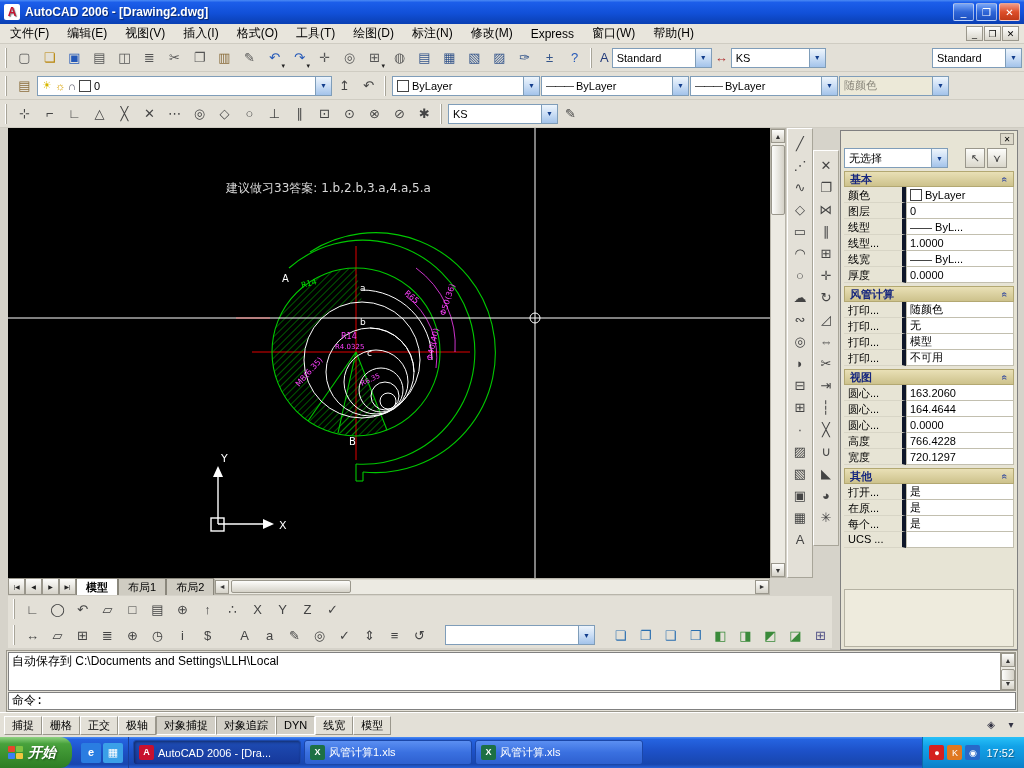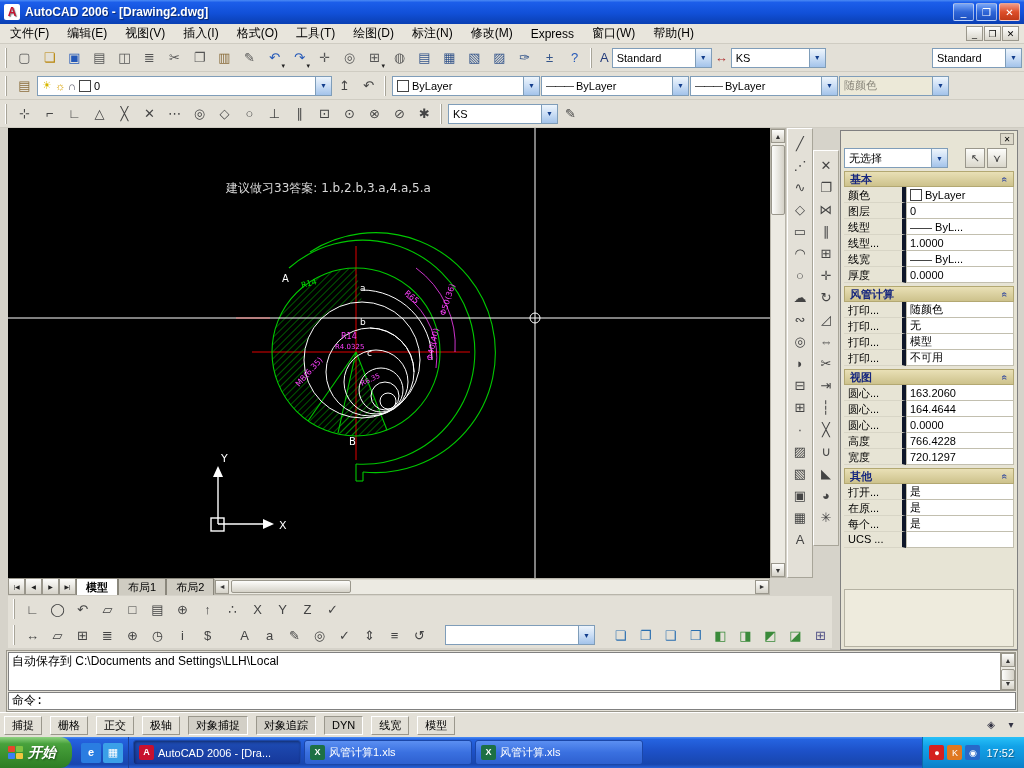--- a/index.html
+++ b/index.html
@@ -104,21 +104,21 @@
   .cmd-hist{flex:1;background:#fff;border:1px solid #808080;border-right:none;padding:1px 3px;
     font-family:Liberation Sans, sans-serif;font-size:12px;line-height:14px;overflow:hidden}
   .sbv{width:16px;background:#dcd9d0;border:1px solid #9a978c;display:flex;flex-direction:column;align-items:center;box-sizing:border-box}
   .sbv .sb-thumb{height:12px}
   .cmd-prompt{height:18px;background:#fff;border:1px solid #808080;margin-top:1px;display:flex;
     align-items:flex-end;padding:0 3px;font-family:"DejaVu Sans Mono","Liberation Mono",monospace;font-size:12px;box-sizing:border-box}
   .statusbar{position:absolute;left:0;top:712px;width:1024px;height:25px;background:#e3e0d7;
     border-top:1px solid #fff;display:flex;align-items:center;gap:3px;padding:0 4px;box-sizing:border-box}
   .coords{width:178px;height:19px;border:1px solid;border-color:#9a978c #fff #fff #9a978c;display:flex;
     align-items:center;justify-content:center;font-size:11px;color:#333;box-sizing:border-box;flex:none}
-  .toggles{display:flex;gap:8px}
+  .toggles{display:flex;gap:0}
   .stoggle{height:19px;padding:0 7px;font-size:11px;border:1px solid;border-color:#fff #9a978c #9a978c #fff;
     background:#e3e0d7}
   .stoggle.pressed{border-color:#9a978c #fff #fff #9a978c;background:#d2cfc6}
   .stat-right{margin-left:auto;display:flex;align-items:center;gap:2px}
   .sicon{width:18px;height:18px;border:none;background:none;display:flex;align-items:center;
     justify-content:center;padding:0}
   .sicon .glyph{font-size:10px;color:#334}
   .taskbar{position:absolute;left:0;top:737px;width:1024px;height:31px;display:flex;align-items:center;gap:4px;
     background:linear-gradient(180deg,#4a8cf7 0%,#2563e0 8%,#1d51c8 45%,#1846ae 88%,#2a63d8 100%)}
   .start{height:31px;padding:0 16px 0 8px;border:none;border-radius:0 12px 12px 0;color:#fff;font-size:14px;

